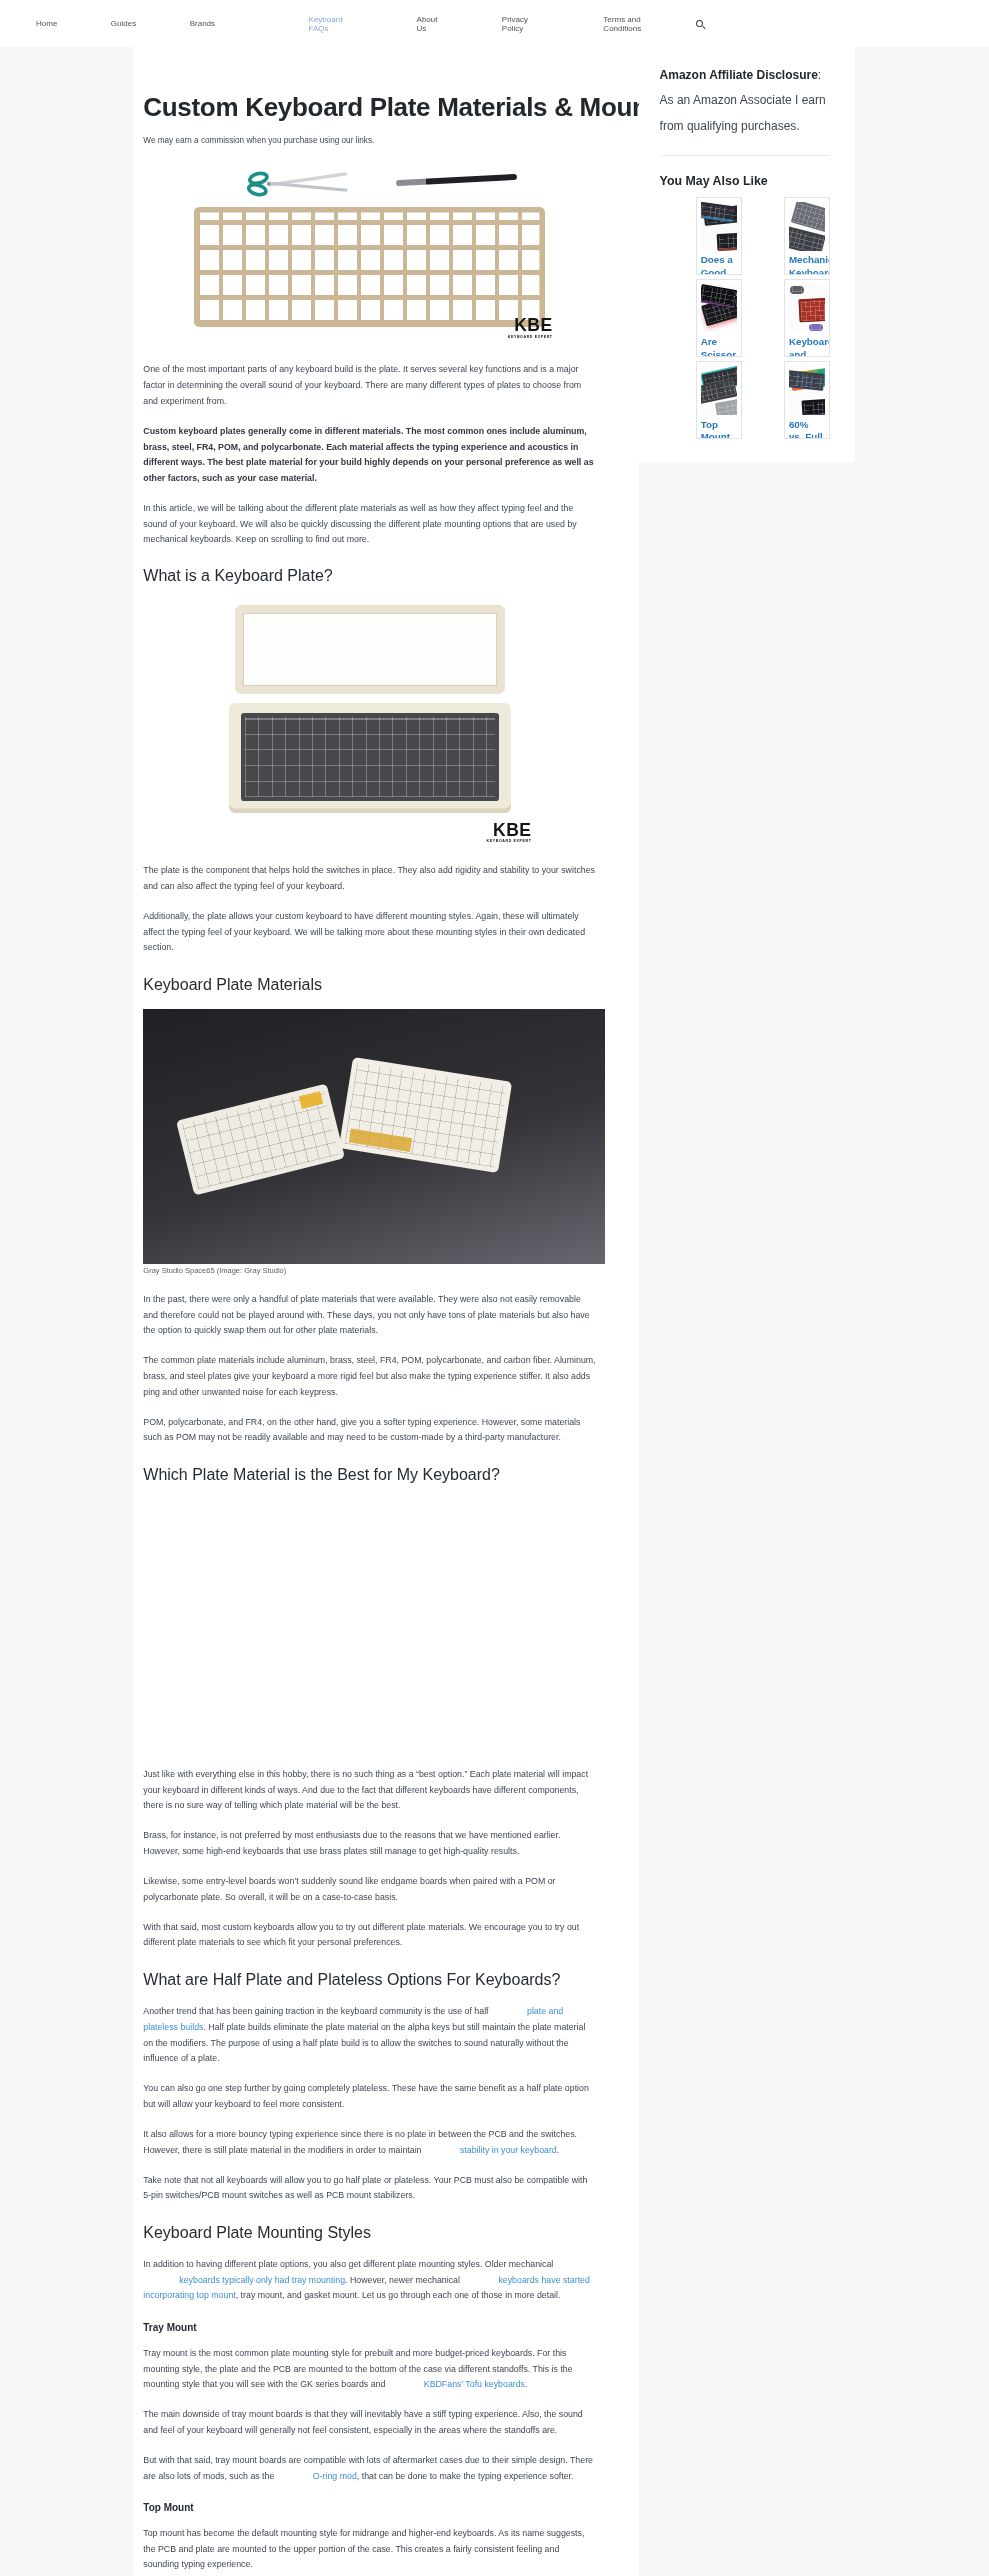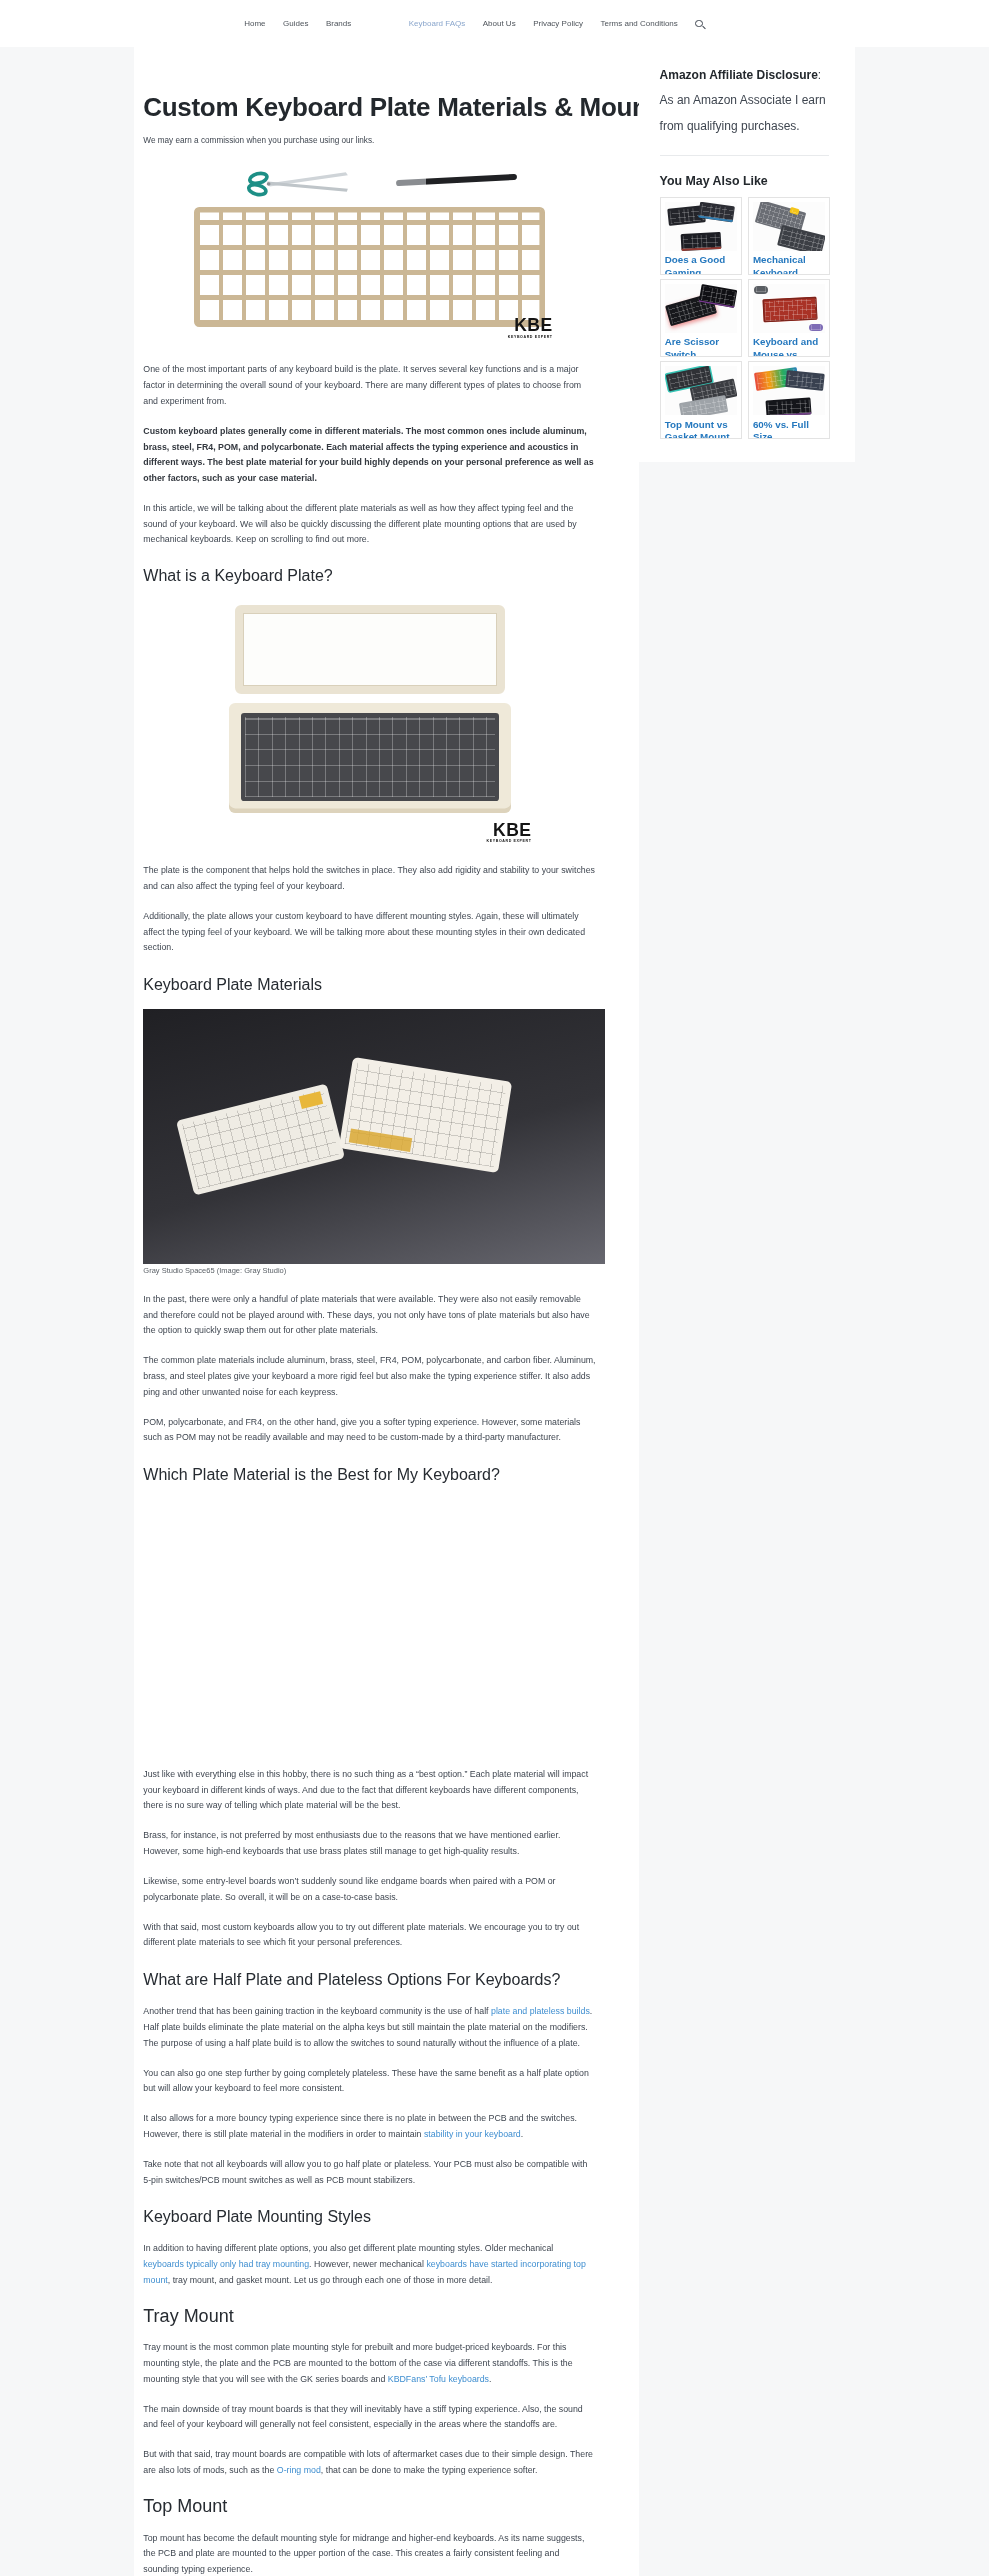--- a/index.html
+++ b/index.html
@@ -4,42 +4,42 @@
 <title>Custom Keyboard Plate Materials &amp; Mounting Styles</title>
 <style>
   * { box-sizing: border-box; margin: 0; padding: 0; }
   body {
     width: 989px;
     background: #f6f7f8;
     font-family: "Liberation Sans", sans-serif;
     color: #3f4650;
     font-size: 8.8px;
   }
-  a { text-decoration: none; cursor: pointer; }
+  a { text-decoration: none; cursor: pointer; margin-left: 36px; }
 
   
   .site-header { height: 47px; background: #fff; position: relative; }
   .main-nav {
     position: absolute; top: 0; right: 286px; height: 100%;
     display: flex; align-items: center; gap: 17.5px;
   }
   .main-nav a { color: #4e545b; font-size: 8px; }
   .main-nav a.active { color: #8aa6cc; padding-left: 40px; }
   .search-btn { width: 7.7px; height: 7.7px; border: 1px solid #3f4650; border-radius: 50%; position: relative; display: inline-block; }
   .search-btn::after { content: ''; position: absolute; width: 4.1px; height: 1px; background: #3f4650; transform: rotate(45deg); right: -3.6px; bottom: -1.5px; }
 
   
   .wrap { display: flex; align-items: flex-start; margin-left: 134px; width: 721px; }
   .article { width: 505px; background: #fff; padding: 45px 43px 36px 9.3px; min-height: 3730px; }
   .sidebar { width: 216px; background: #fff; padding: 15.5px 26px 23px 20.6px; }
 
   
   h1 { font-size: 26px; font-weight: 600; color: #23282d; letter-spacing: -0.3px; white-space: nowrap; margin: 0 0 11.3px; }
   h2 { font-size: 16px; font-weight: 500; color: #262b31; margin: 19.6px 0 15.5px; }
-  h3 { font-size: 18px; font-weight: 400; color: #262b31; margin: 17.5px 0 13.4px; }
+  h3 { font-size: 10px; font-weight: 700; color: #262b31; margin: 17.5px 0 13.4px; }
   .article p { line-height: 1.78; margin: 0 0 14.4px; }
   .article p.bold { font-weight: 700; color: #33383f; }
   .commission { font-size: 8.2px; color: #3f4650; margin-bottom: 19.6px !important; }
   .link { color: #3e8ed0; }
   .caption { font-size: 7.5px; color: #5c6268; margin: 5.2px 0 18.5px; line-height: 1.4; }
   .embed-gap { width: 100%; }
   .g1 { height: 268px; }
 
   
   .fig-hero { width: 366px; height: 171px; margin: 0 auto 23px; position: relative; }

